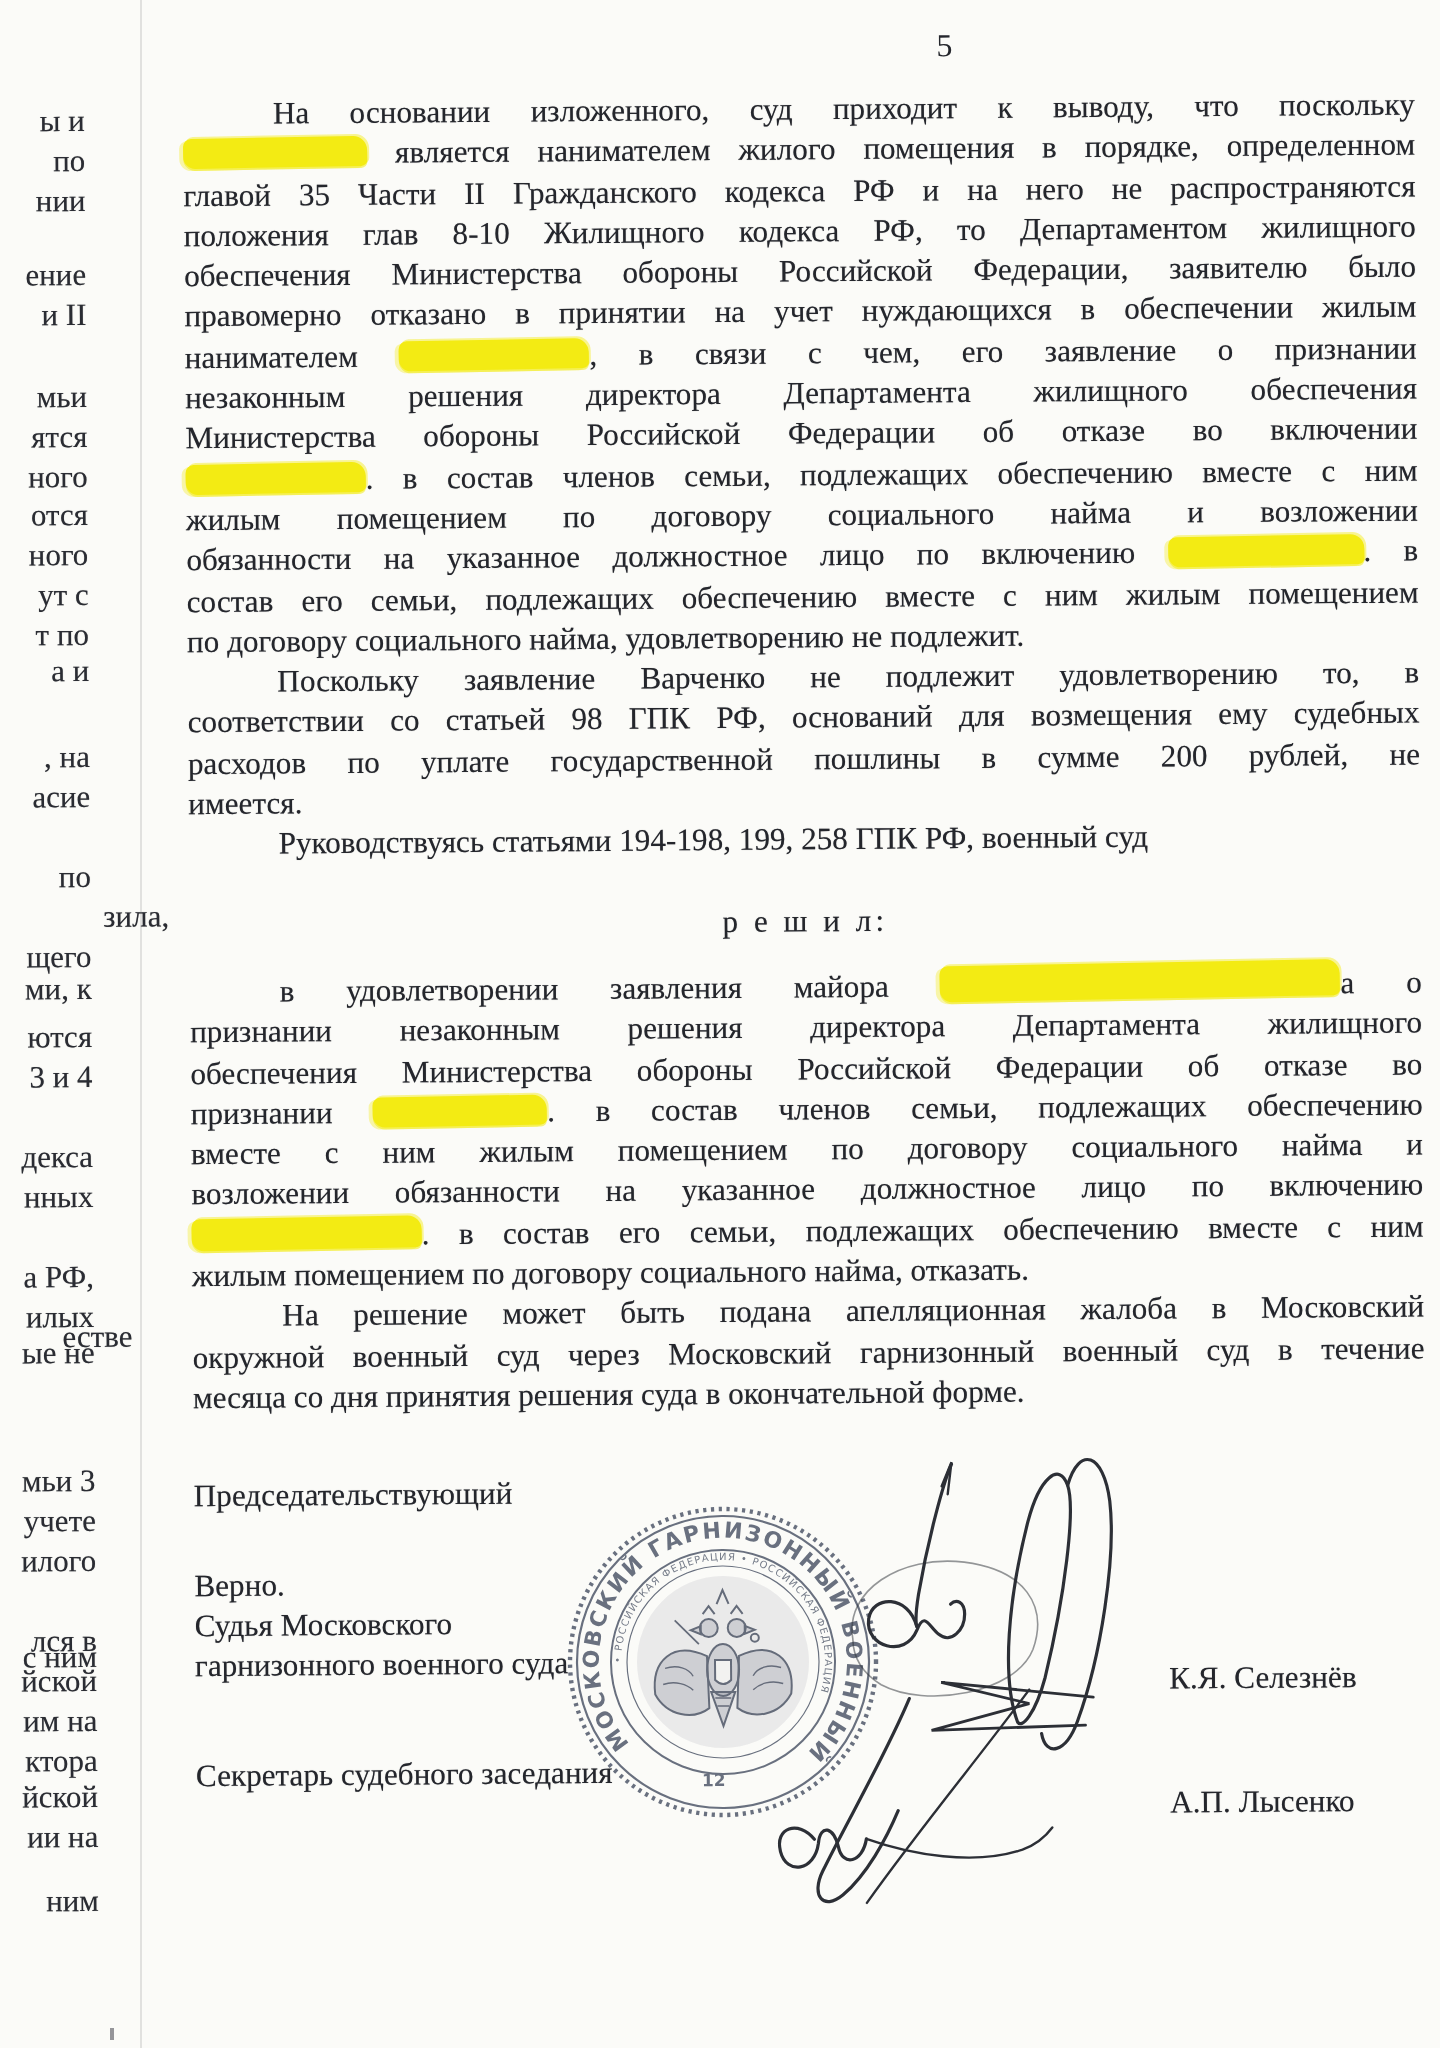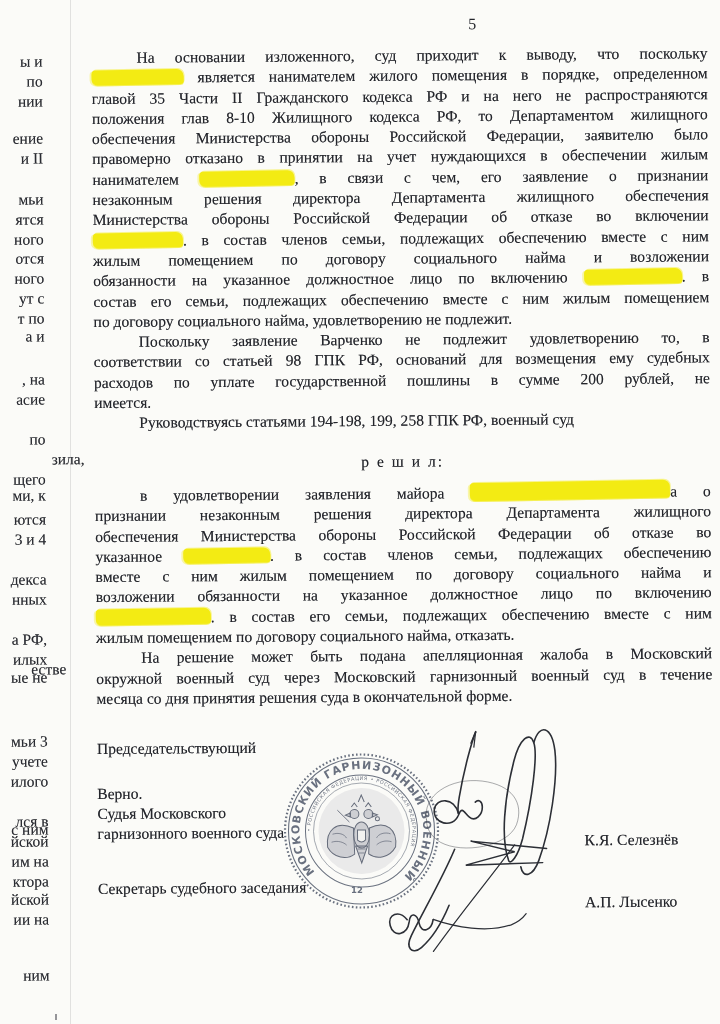--- a/index.html
+++ b/index.html
@@ -68,21 +68,21 @@
         <div class="fragment" style="top: 730px;">мьи 3</div>
         <div class="fragment" style="top: 750px;">учете</div>
         <div class="fragment" style="top: 770px;">илого</div>
         <div class="fragment" style="top: 818px;">с ним</div>
         <div class="fragment" style="top: 810px;">лся в</div>
         <div class="fragment" style="top: 830px;">йской</div>
         <div class="fragment" style="top: 850px;">им на</div>
         <div class="fragment" style="top: 870px;">ктора</div>
         <div class="fragment" style="top: 888px;">йской</div>
         <div class="fragment" style="top: 908px;">ии на</div>
-        <div class="fragment" style="top: 964px;">ним</div>
+        <div class="fragment" style="top: 940px;">ним</div>
       </div>
 
     <div id="bodytext">
         <div class="tline just ind"><span>На основании изложенного, суд приходит к выводу, что поскольку</span></div>
         <div class="tline just"><span class="hl" style="width: 92px;"></span><span> является нанимателем жилого помещения в порядке, определенном</span></div>
         <div class="tline just"><span>главой 35 Части II Гражданского кодекса РФ и на него не распространяются</span></div>
         <div class="tline just"><span>положения глав 8-10 Жилищного кодекса РФ, то Департаментом жилищного</span></div>
         <div class="tline just"><span>обеспечения Министерства обороны Российской Федерации, заявителю было</span></div>
         <div class="tline just"><span>правомерно отказано в принятии на учет нуждающихся в обеспечении жилым</span></div>
         <div class="tline just"><span>нанимателем </span><span class="hl" style="width: 95px;"></span><span>, в связи с чем, его заявление о признании</span></div>
@@ -95,21 +95,21 @@
         <div class="tline"><span>по договору социального найма, удовлетворению не подлежит.</span></div>
         <div class="tline just ind"><span>Поскольку заявление Варченко не подлежит удовлетворению то, в</span></div>
         <div class="tline just"><span>соответствии со статьей 98 ГПК РФ, оснований для возмещения ему судебных</span></div>
         <div class="tline just"><span>расходов по уплате государственной пошлины в сумме 200 рублей, не</span></div>
         <div class="tline"><span>имеется.</span></div>
         <div class="tline ind"><span>Руководствуясь статьями 194-198, 199, 258 ГПК РФ, военный суд</span></div>
         <div class="heading" style="margin-top: 20px; margin-bottom: 11px;">р е ш и л:</div>
         <div class="tline just ind"><span>в удовлетворении заявления майора </span><span class="hl" style="width: 200px; height: 18px;"></span><span>а о</span></div>
         <div class="tline just"><span>признании незаконным решения директора Департамента жилищного</span></div>
         <div class="tline just"><span>обеспечения Министерства обороны Российской Федерации об отказе во</span></div>
-        <div class="tline just"><span>указанное </span><span class="hl" style="width: 87px;"></span><span>. в состав членов семьи, подлежащих обеспечению</span></div>
+        <div class="tline just"><span>признании </span><span class="hl" style="width: 87px;"></span><span>. в состав членов семьи, подлежащих обеспечению</span></div>
         <div class="tline just"><span>вместе с ним жилым помещением по договору социального найма и</span></div>
         <div class="tline just"><span>возложении обязанности на указанное должностное лицо по включению</span></div>
         <div class="tline just"><span class="hl" style="width: 115px; height: 16px;"></span><span>. в состав его семьи, подлежащих обеспечению вместе с ним</span></div>
         <div class="tline"><span>жилым помещением по договору социального найма, отказать.</span></div>
         <div class="tline just ind"><span>На решение может быть подана апелляционная жалоба в Московский</span></div>
         <div class="tline just"><span>окружной военный суд через Московский гарнизонный военный суд в течение</span></div>
         <div class="tline"><span>месяца со дня принятия решения суда в окончательной форме.</span></div>
       </div>
 
     <div class="lab" style="left:95px;top:738px;">Председательствующий</div>

